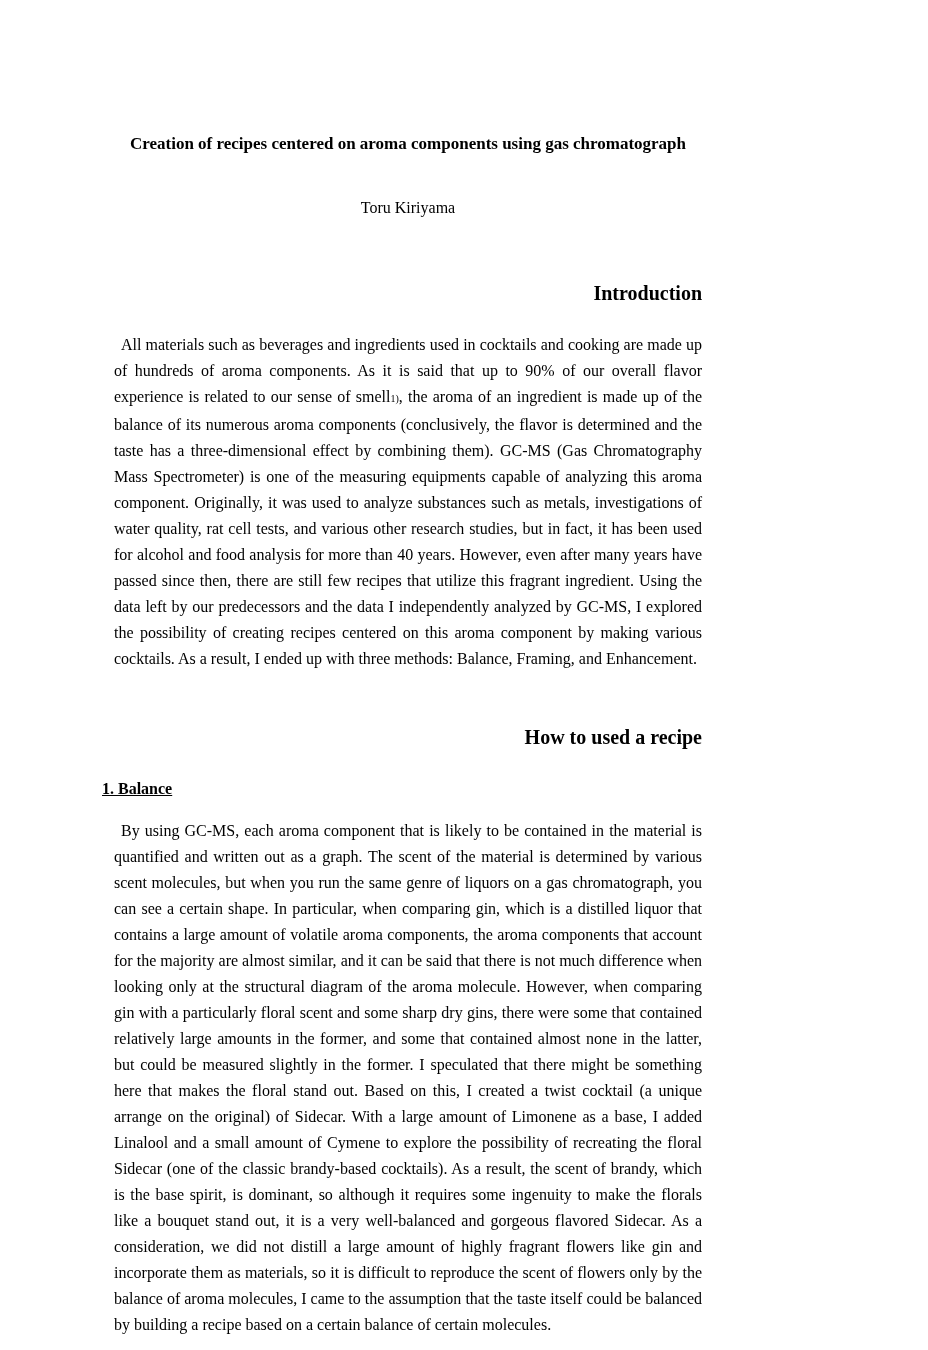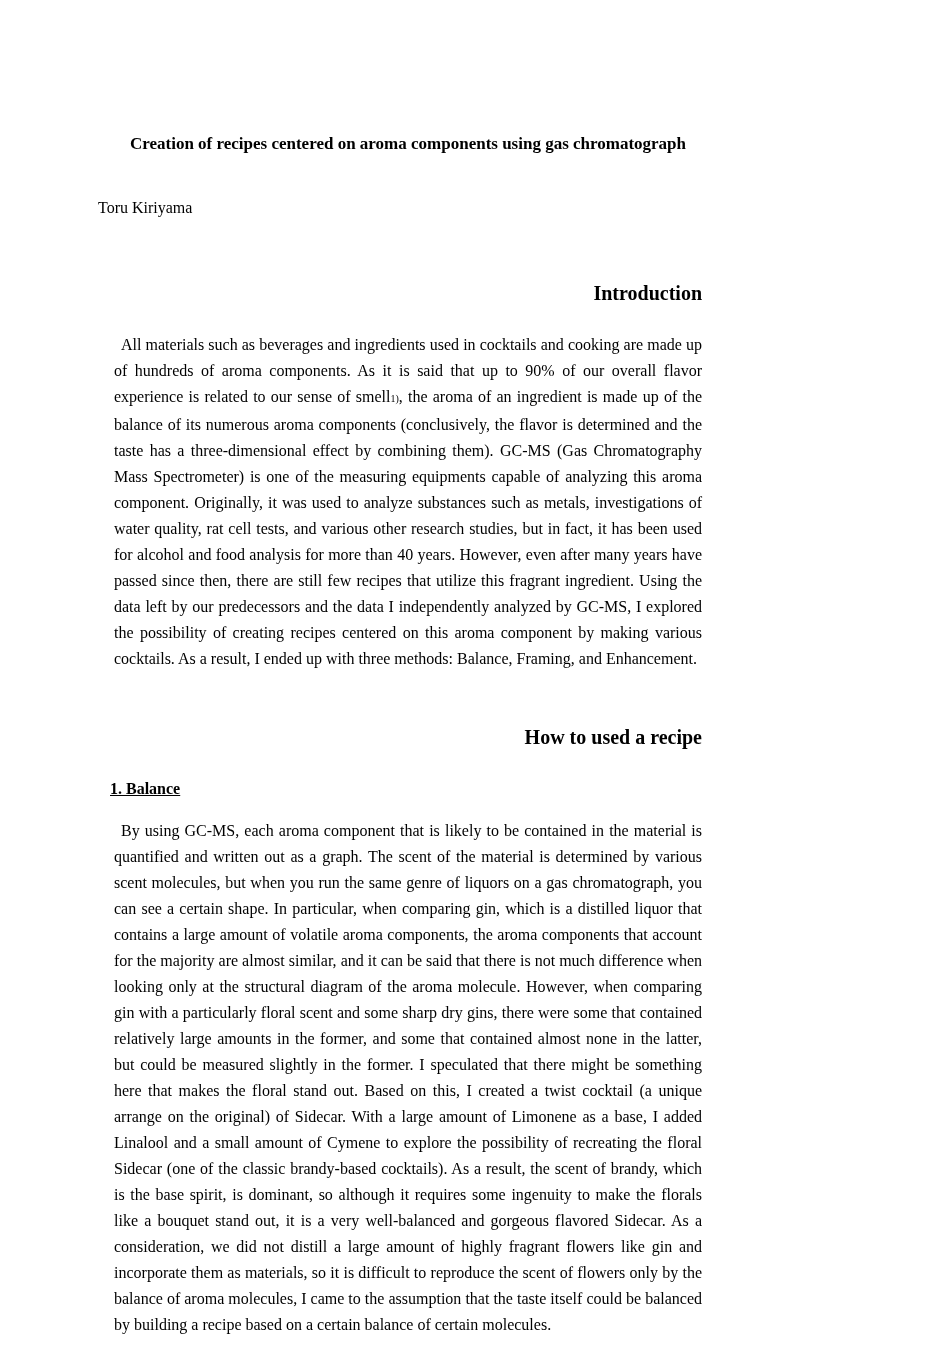--- a/index.html
+++ b/index.html
@@ -22,32 +22,33 @@
   }
   .paper-title {
     margin: 0;
     font-size: 17px;
     font-weight: bold;
     text-align: center;
     line-height: 26px;
   }
   .author {
     margin: 38px 0 8px 0;
+    text-align: center;
   }
   .section-heading {
     margin: 16px;
     font-size: 20px;
     font-weight: bold;
     text-align: right;
     line-height: 26px;
   }
   .section-heading.intro-gap   { margin-top: 59px; }
   .section-heading.howto-gap   { margin-top: 52px; }
   .subsection-heading {
-    margin: 26px 0 0 12px;
+    margin: 26px 0 0 4px;
     font-size: 16px;
     font-weight: bold;
     text-align: left;
     text-decoration: underline;
     line-height: 26px;
   }
   p.body-para {
     margin: 16px;
     text-align: justify;
     text-indent: 7px;

